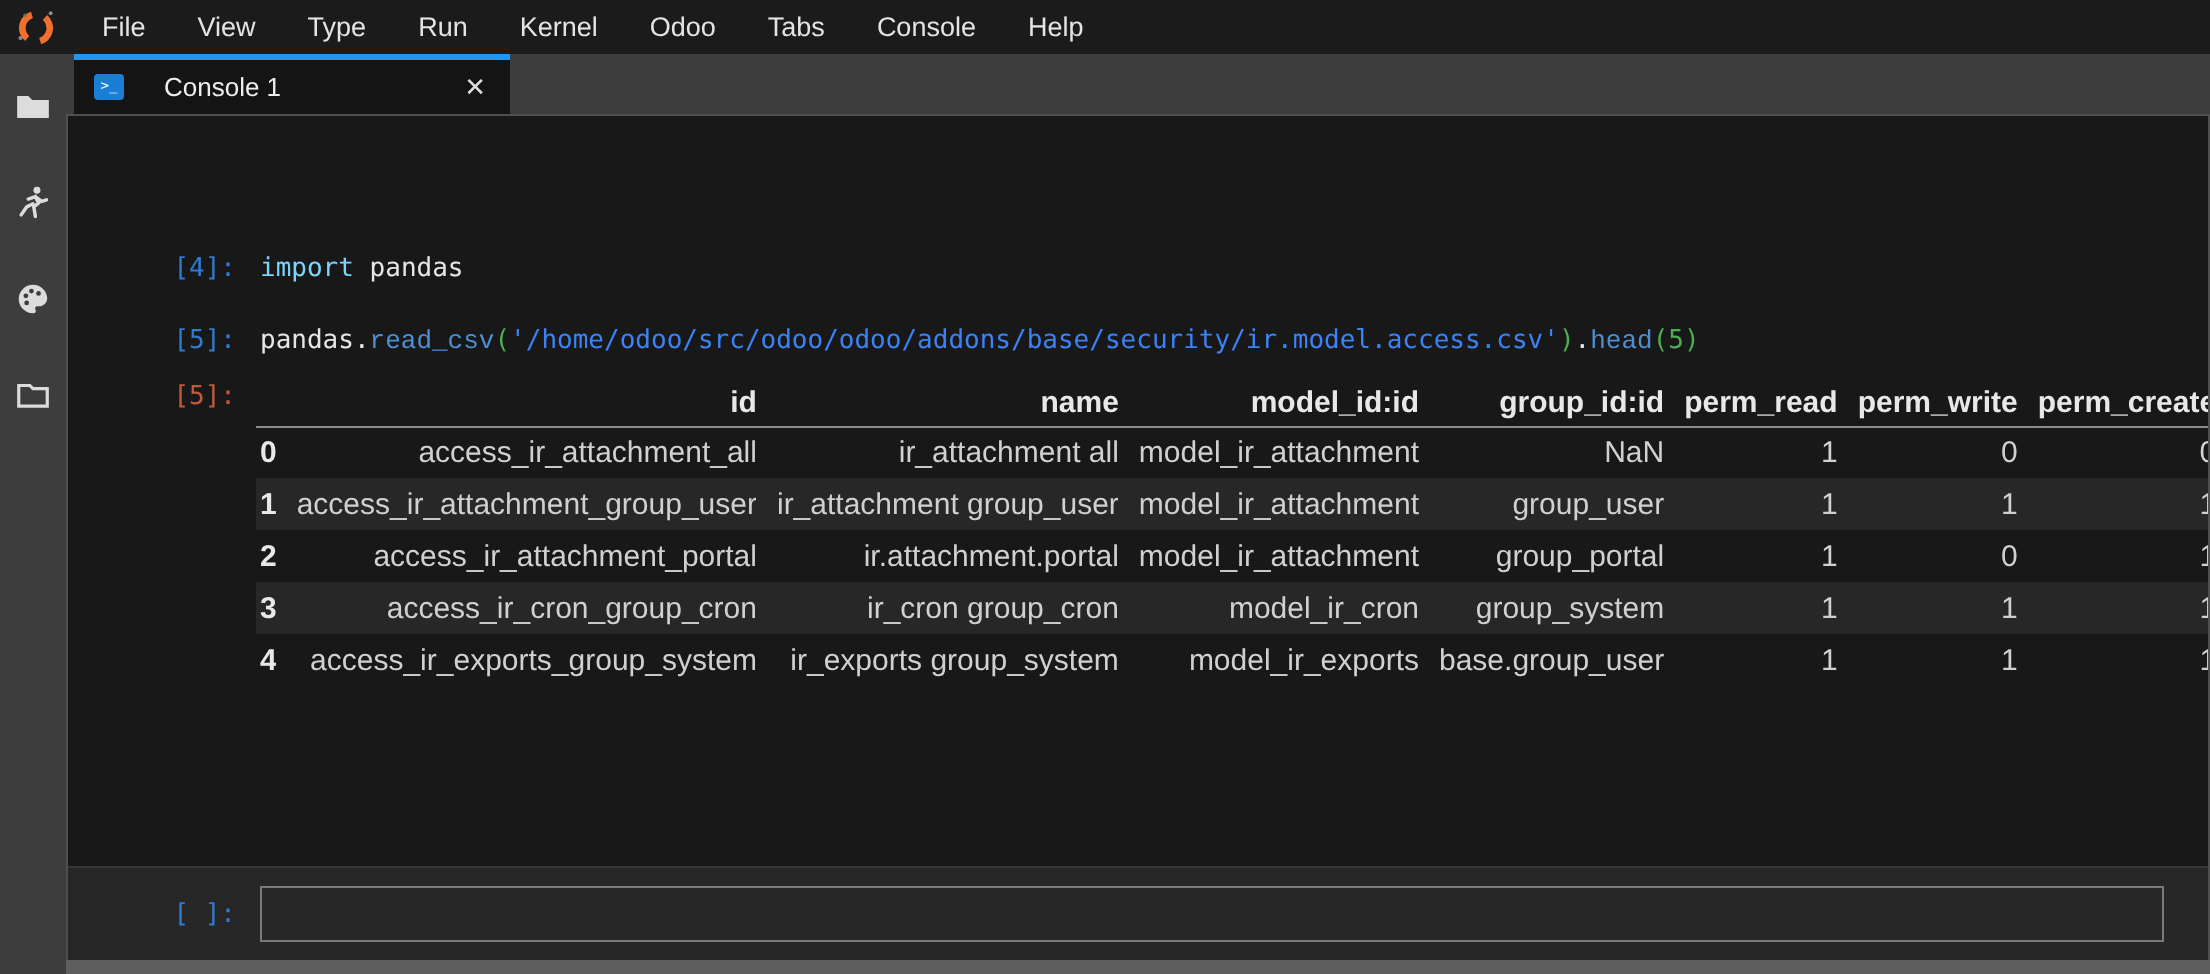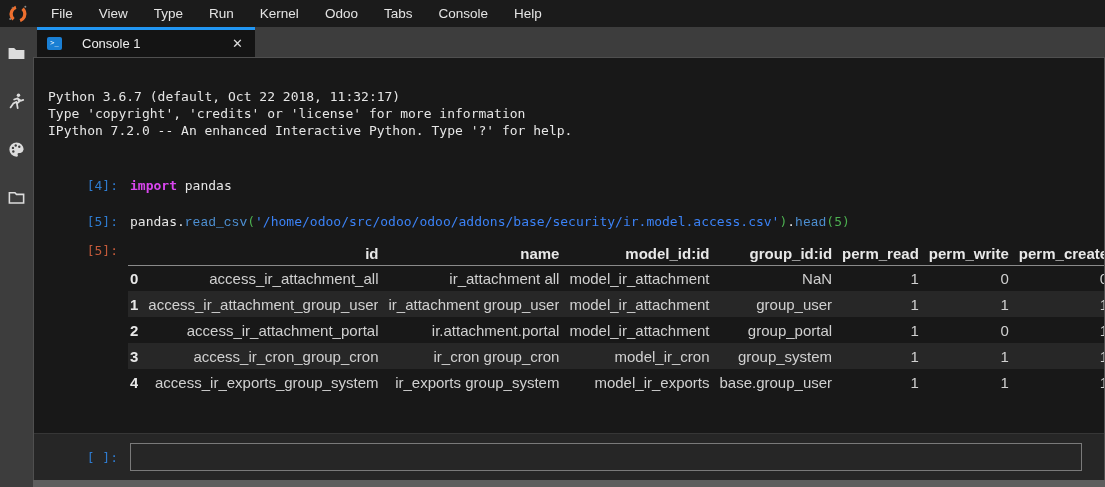--- a/index.html
+++ b/index.html
@@ -38,21 +38,21 @@
   .cell-row { display:flex; }
   .prompt { width:84px; flex:0 0 auto; text-align:right; }
   .prompt-in  { color:#2e7bcf; }
   .prompt-out { color:#c25a3a; }
   .code-line { margin-left:12px; white-space:pre; }
   .cell4 { margin-top:39px; }
   .cell5 { margin-top:21px; }
   .output-row { margin-top:13px; }
 
   .tok-plain    { color:#e6e6e6; }
-  .tok-keyword  { color:#d946ef; font-weight:bold; }
+  .tok-keyword  { color:#7dd3fc; font-weight:normal; }
   .tok-function { color:#4d8fd1;font-family:Liberation Mono, monospace; }
   .tok-bracket  { color:#4CAF50; }
   .tok-string   { color:#3b82f6; }
   .tok-number   { color:#4CAF50; }
 
   
   .df-wrap { margin-left:10px; }
   table.df { border-collapse:collapse; font-family:Liberation Sans, sans-serif;
              font-size:15px; color:#d0d0d0; table-layout:fixed; }
   table.df th, table.df td { text-align:right; padding:0 0 0 10px; white-space:nowrap;
@@ -123,25 +123,20 @@
     <div class="tabbar">
       <div class="tab">
         <div class="tab-icon">&gt;_</div>
         <div class="tab-label">Console 1</div>
         <div class="tab-close">✕</div>
       </div>
     </div>
 
     <div class="console-panel">
       <div class="history">
-        <div class="banner" id="banner">
-            <div class="banner-line">Python 3.6.7 (default, Oct 22 2018, 11:32:17)</div>
-            <div class="banner-line">Type 'copyright', 'credits' or 'license' for more information</div>
-            <div class="banner-line">IPython 7.2.0 -- An enhanced Interactive Python. Type '?' for help.</div>
-          </div>
 
         <div class="cell-row code-cell cell4">
           <span class="prompt prompt-in">[4]:</span>
           <span class="code-line"><span class="tok-keyword">import</span><span class="tok-plain"> pandas</span></span>
         </div>
 
         <div class="cell-row code-cell cell5">
           <span class="prompt prompt-in">[5]:</span>
           <span class="code-line"><span class="tok-plain">pandas</span><span class="tok-plain">.</span><span class="tok-function">read_csv</span><span class="tok-bracket">(</span><span class="tok-string">'/home/odoo/src/odoo/odoo/addons/base/security/ir.model.access.csv'</span><span class="tok-bracket">)</span><span class="tok-plain">.</span><span class="tok-function">head</span><span class="tok-bracket">(</span><span class="tok-number">5</span><span class="tok-bracket">)</span></span>
         </div>

